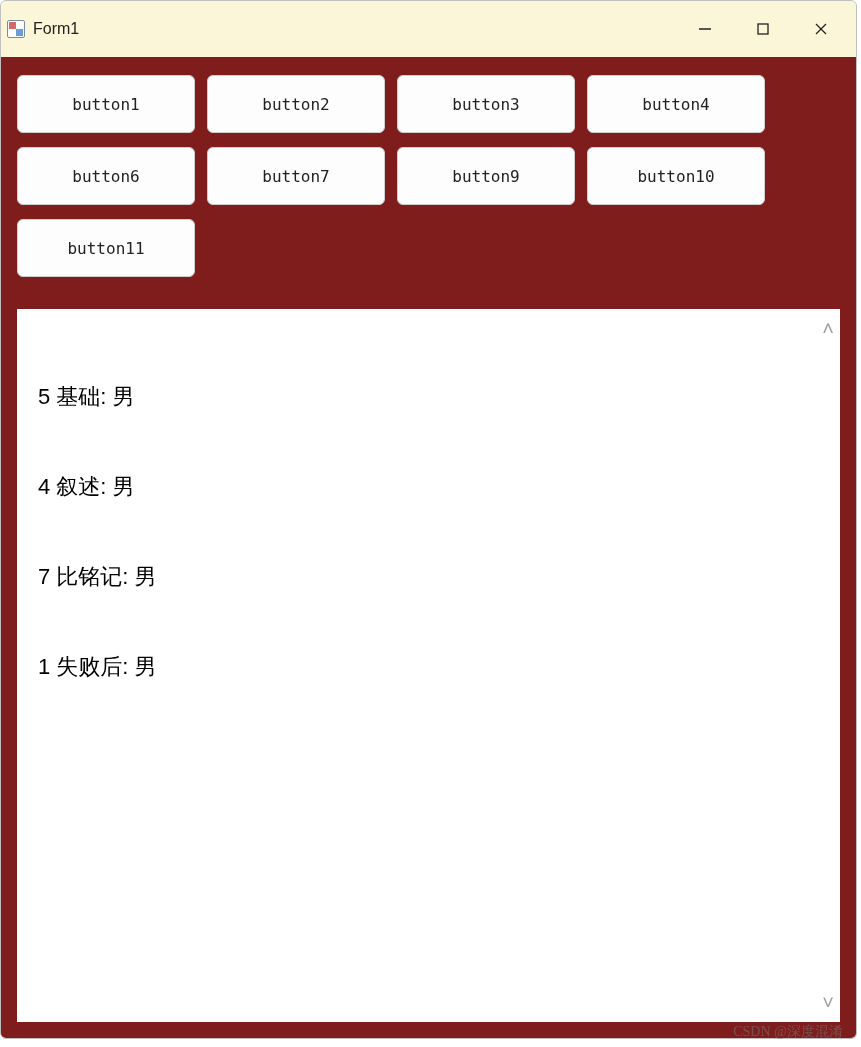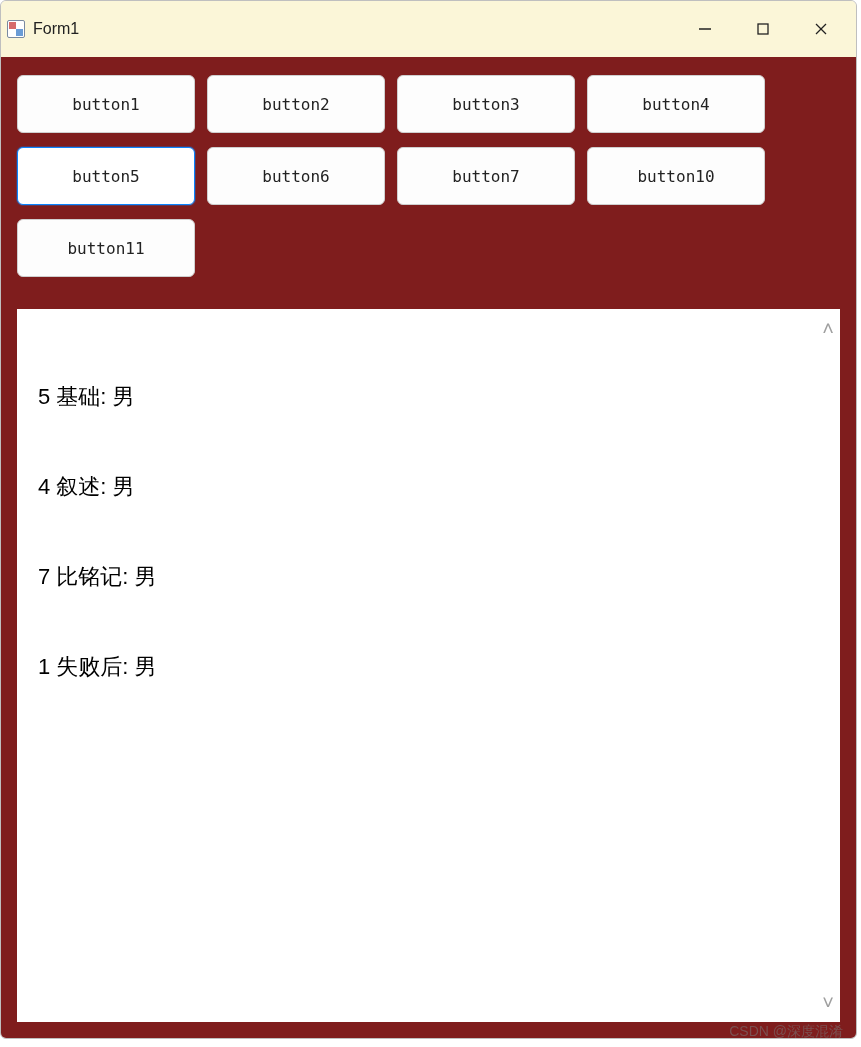--- a/index.html
+++ b/index.html
@@ -99,21 +99,21 @@
       background: #ffffff;
       display: flex; flex-direction: column; align-items: center; justify-content: space-between;
       padding: 8px 0;
     }
     .vscroll .arrow { color: #9f9f9f; font-size: 20px; user-select: none; }
     .watermark {
       position: absolute;
       right: 18px; bottom: 6px;
       font-size: 14px;
       color: rgba(120,120,120,0.55);
-      font-family: Liberation Sans, sans-serif;
+      font-family: Liberation Serif, serif;
       pointer-events: none;
     }
   </style>
 </head>
 <body>
 
 <div class="window">
   <div class="titlebar">
     <span class="app-icon"></span>
     <span class="title-text">Form1</span>
@@ -135,23 +135,23 @@
         </svg>
     </button>
   </div>
 
   <div class="client">
     <div class="button-grid">
       <button class="wf-button">button1</button>
       <button class="wf-button">button2</button>
       <button class="wf-button">button3</button>
       <button class="wf-button">button4</button>
-      <button class="wf-button focused">button5</button>
       <button class="wf-button">button6</button>
       <button class="wf-button">button7</button>
+      <button class="wf-button">button9</button>
       <button class="wf-button">button10</button>
       <button class="wf-button">button11</button>
     </div>
 
     <div class="textarea-wrap">
       <div class="text-output">
         <div>5 基础: 男</div>
         <div>4 叙述: 男</div>
         <div>7 比铭记: 男</div>
         <div>1 失败后: 男</div>

